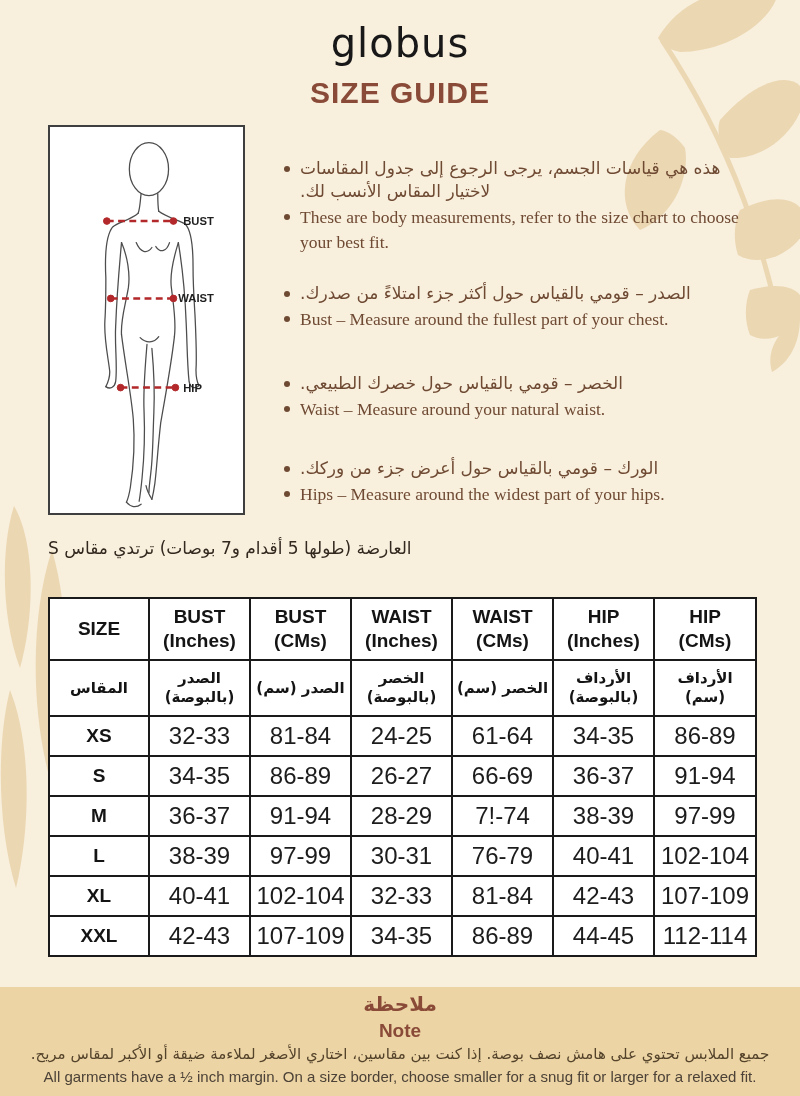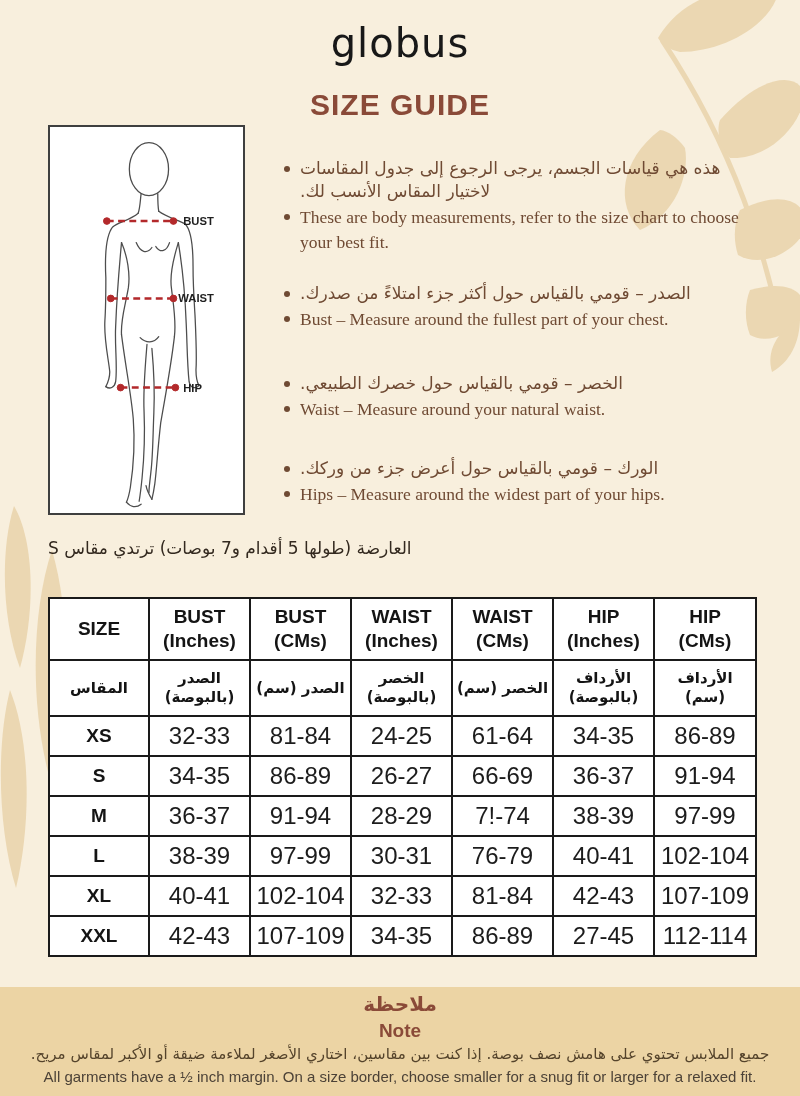--- a/index.html
+++ b/index.html
@@ -8,21 +8,21 @@
     background:var(--page-bg,#f8efdd);
     font-family:"Liberation Sans", sans-serif;
   }
   .deco{position:absolute; z-index:0;}
   .content{position:absolute; z-index:1;}
 
   .logo{left:0; top:20; width:800px; top:20px; text-align:center;
     font-family:"DejaVu Sans", sans-serif; font-size:40px; font-weight:500;
     letter-spacing:1px; color:#181818;}
   .title{left:0; top:76px; width:800px; text-align:center;
-    font-size:30px; font-weight:700; letter-spacing:1px; color:var(--title-brown);margin-top:12px;}
+    font-size:30px; font-weight:700; letter-spacing:1px; color:var(--title-brown);}
 
   .figure-box{left:48px; top:125px; width:197px; height:390px;
     background:#fff; border:2px solid #3f3f3f; box-sizing:border-box;}
   .fig-svg{width:100%; height:100%; display:block;}
 
   .bullets{left:284px; top:157px; width:460px; display:flex; flex-direction:column;}
   .bullet-group{display:flex; flex-direction:column; gap:2px;}
   .gap-a{height:27px;} .gap-b{height:40px;} .gap-c{height:35px;}
   .bullet-item{display:flex; align-items:flex-start;}
   .dot{width:6px; height:6px; border-radius:50%; background:var(--text-brown);
@@ -290,21 +290,21 @@
       <td class="val">81-84</td>
       <td class="val">42-43</td>
       <td class="val">107-109</td>
     </tr>
     <tr class="data-row">
       <td class="size-col">XXL</td>
       <td class="val">42-43</td>
       <td class="val">107-109</td>
       <td class="val">34-35</td>
       <td class="val">86-89</td>
-      <td class="val">27-45</td>
+      <td class="val">44-45</td>
       <td class="val">112-114</td>
     </tr>
   </tbody>
     </table>
 
   <div class="content note-band">
     <div class="note-h-ar">ملاحظة</div>
     <div class="note-h-en">Note</div>
     <div class="note-b-ar">جميع الملابس تحتوي على هامش نصف بوصة. إذا كنت بين مقاسين، اختاري الأصغر لملاءمة ضيقة أو الأكبر لمقاس مريح.</div>
     <div class="note-b-en">All garments have a ½ inch margin. On a size border, choose smaller for a snug fit or larger for a relaxed fit.</div>

